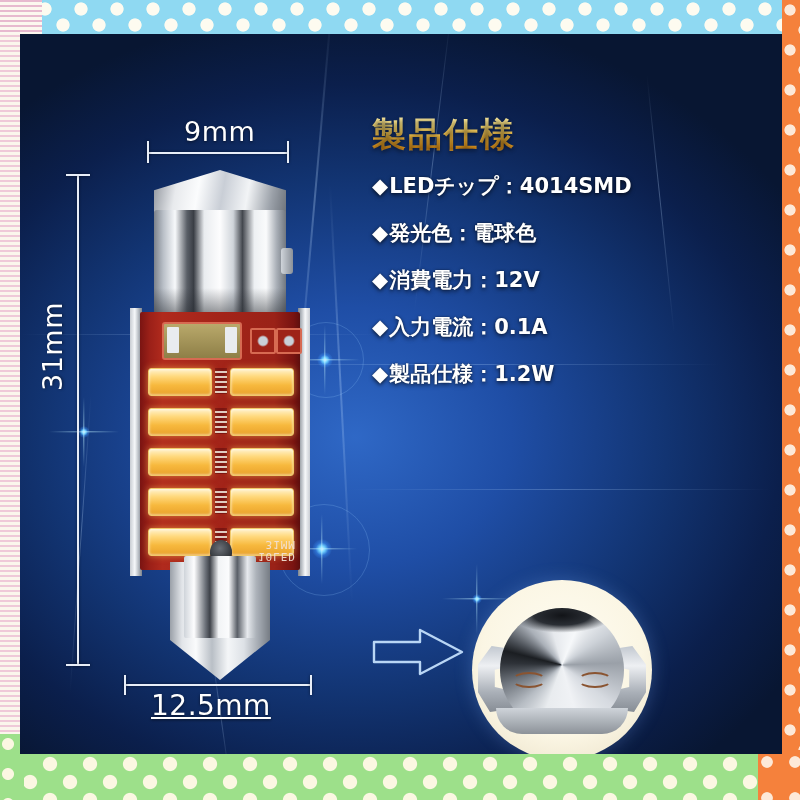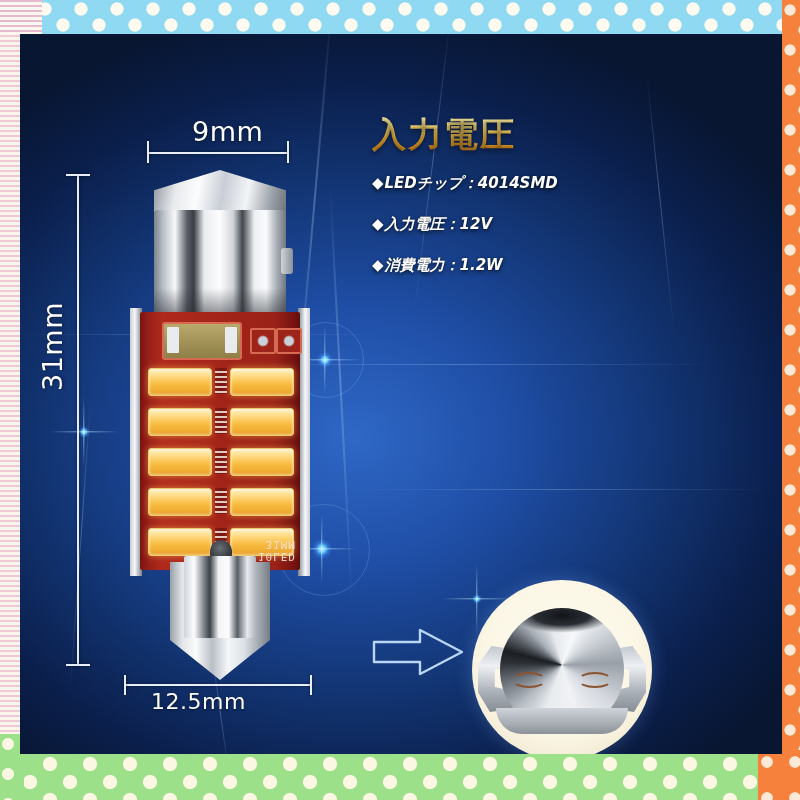--- a/index.html
+++ b/index.html
@@ -96,22 +96,22 @@
   .sp2{left:292px;top:505px;width:20px;height:20px;}
   .sp3{left:58px;top:392px;width:12px;height:12px;}
   .sp4{left:452px;top:560px;width:10px;height:10px;}
   .halo{position:absolute;border-radius:50%;border:1px solid rgba(150,205,255,.22);}
   .ha1{left:268px;top:288px;width:74px;height:74px;}
   .ha2{left:258px;top:470px;width:90px;height:90px;}
 
   
   .dim-label{position:absolute;color:#ffffff;font-weight:500;letter-spacing:.5px;
     text-shadow:0 1px 3px rgba(0,0,0,.55);white-space:nowrap;}
-  .dim-9{left:172px;top:82px;font-size:27px;}
-  .dim-125{left:131px;top:655px;font-size:22px;}
+  .dim-9{left:164px;top:82px;font-size:27px;}
+  .dim-125{left:131px;top:655px;font-size:28px;text-decoration:underline;}
   .dim-31{left:17px;top:357px;font-size:27px;transform:rotate(-90deg);transform-origin:left top;}
 
   .dimline{position:absolute;background:#e8eef8;box-shadow:0 0 3px rgba(0,0,0,.5);}
   .dl-h{height:2px;}
   .dl-v{width:2px;}
   .tick{position:absolute;background:#e8eef8;box-shadow:0 0 3px rgba(0,0,0,.5);}
 
   
   .bar9{left:127px;top:118px;width:142px;}
   .tick9a{left:127px;top:107px;width:2px;height:22px;}
@@ -180,22 +180,22 @@
     border-radius:2px;}
   .cathode{position:absolute;left:40px;top:-22px;width:22px;height:24px;border-radius:50% 50% 42% 42%;
     background:radial-gradient(circle at 45% 35%,#6a6f76,#2b2e33 70%);}
 
   
   .spec-title{position:absolute;left:352px;top:78px;font-size:34px;font-weight:700;letter-spacing:2px;
     background:linear-gradient(to bottom,#fff6c2 0%,#ffe37a 30%,#f3b637 58%,#d98c18 80%,#ffe68e 100%);
     -webkit-background-clip:text;background-clip:text;color:transparent;
     text-shadow:0 2px 4px rgba(0,0,0,.45);}
   .spec-list{position:absolute;left:352px;top:142px;width:420px;}
-  .spec-item{color:#ffffff;font-size:15px;font-weight:700;line-height:1.0;margin-bottom:26px;
-    text-shadow:0 2px 4px rgba(0,0,0,.6), 0 0 2px rgba(0,0,0,.5);white-space:nowrap;font-style:italic;}
+  .spec-item{color:#ffffff;font-size:21px;font-weight:700;line-height:1.0;margin-bottom:26px;
+    text-shadow:0 2px 4px rgba(0,0,0,.6), 0 0 2px rgba(0,0,0,.5);white-space:nowrap;}
   .spec-item.wrap{white-space:normal;line-height:1.62;}
   .bullet{display:inline-block;margin-right:1px;}
 
   
   .arrow{position:absolute;left:352px;top:592px;width:92px;height:52px;}
   .inset{position:absolute;left:452px;top:546px;width:180px;height:180px;border-radius:50%;
     background:radial-gradient(circle at 50% 42%,#fffdf3 0%,#fbf6e4 58%,#efe7d0 84%,#ded3b8 100%);
     box-shadow:0 0 18px rgba(130,180,255,.28);overflow:hidden;}
   .inset-dome{position:absolute;left:28px;top:28px;width:124px;height:124px;border-radius:50%;
     background:
@@ -302,31 +302,37 @@
     <div class="dimline dl-v bar31"></div>
     <div class="tick t31a"></div>
     <div class="tick t31b"></div>
     <div class="dim-label dim-31">31mm</div>
 
     <div class="dimline dl-h bar125"></div>
     <div class="tick t125a"></div>
     <div class="tick t125b"></div>
     <div class="dim-label dim-125">12.5mm</div>
 
-    <div class="spec-title">入力電圧</div>
+    <div class="spec-title">製品仕様</div>
 
     <div class="spec-list">
       <div class="spec-item">
         <span class="bullet">◆</span><span>LEDチップ：4014SMD</span>
       </div>
       <div class="spec-item">
-        <span class="bullet">◆</span><span>入力電圧：12V</span>
-      </div>
-      <div class="spec-item">
-        <span class="bullet">◆</span><span>消費電力：1.2W</span>
+        <span class="bullet">◆</span><span>発光色：電球色</span>
+      </div>
+      <div class="spec-item">
+        <span class="bullet">◆</span><span>消費電力：12V</span>
+      </div>
+      <div class="spec-item">
+        <span class="bullet">◆</span><span>入力電流：0.1A</span>
+      </div>
+      <div class="spec-item">
+        <span class="bullet">◆</span><span>製品仕様：1.2W</span>
       </div>
     </div>
 
     <svg class="arrow" viewBox="0 0 92 52">
       <polygon points="2,16 48,16 48,4 90,26 48,48 48,36 2,36" fill="none" stroke="#b9d6f5" stroke-width="2.4" stroke-linejoin="round"></polygon>
     </svg>
 
     <div class="inset">
       <div class="wing l"></div>
       <div class="wing r"></div>

